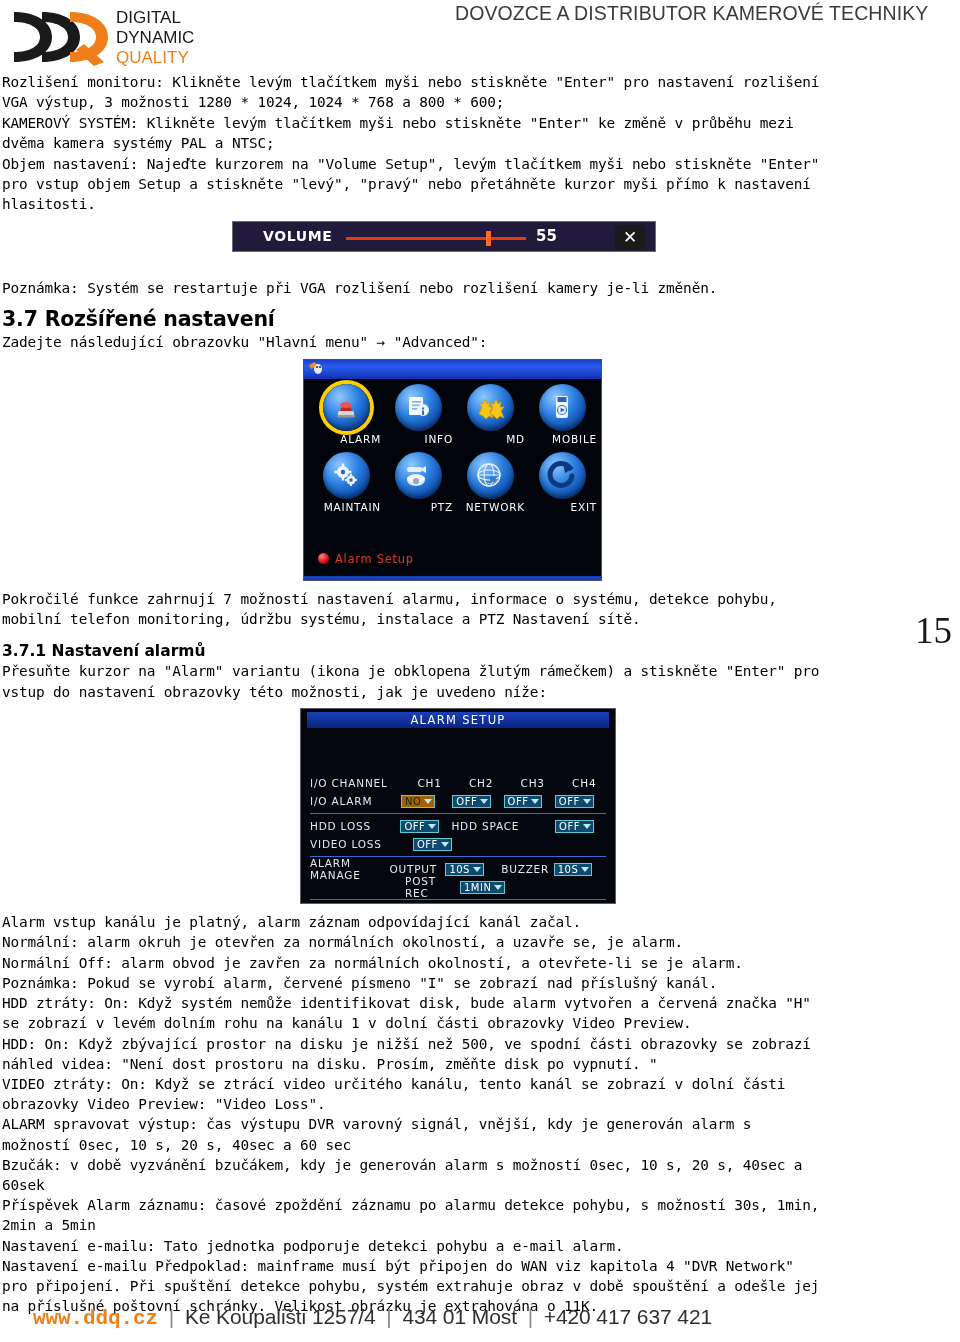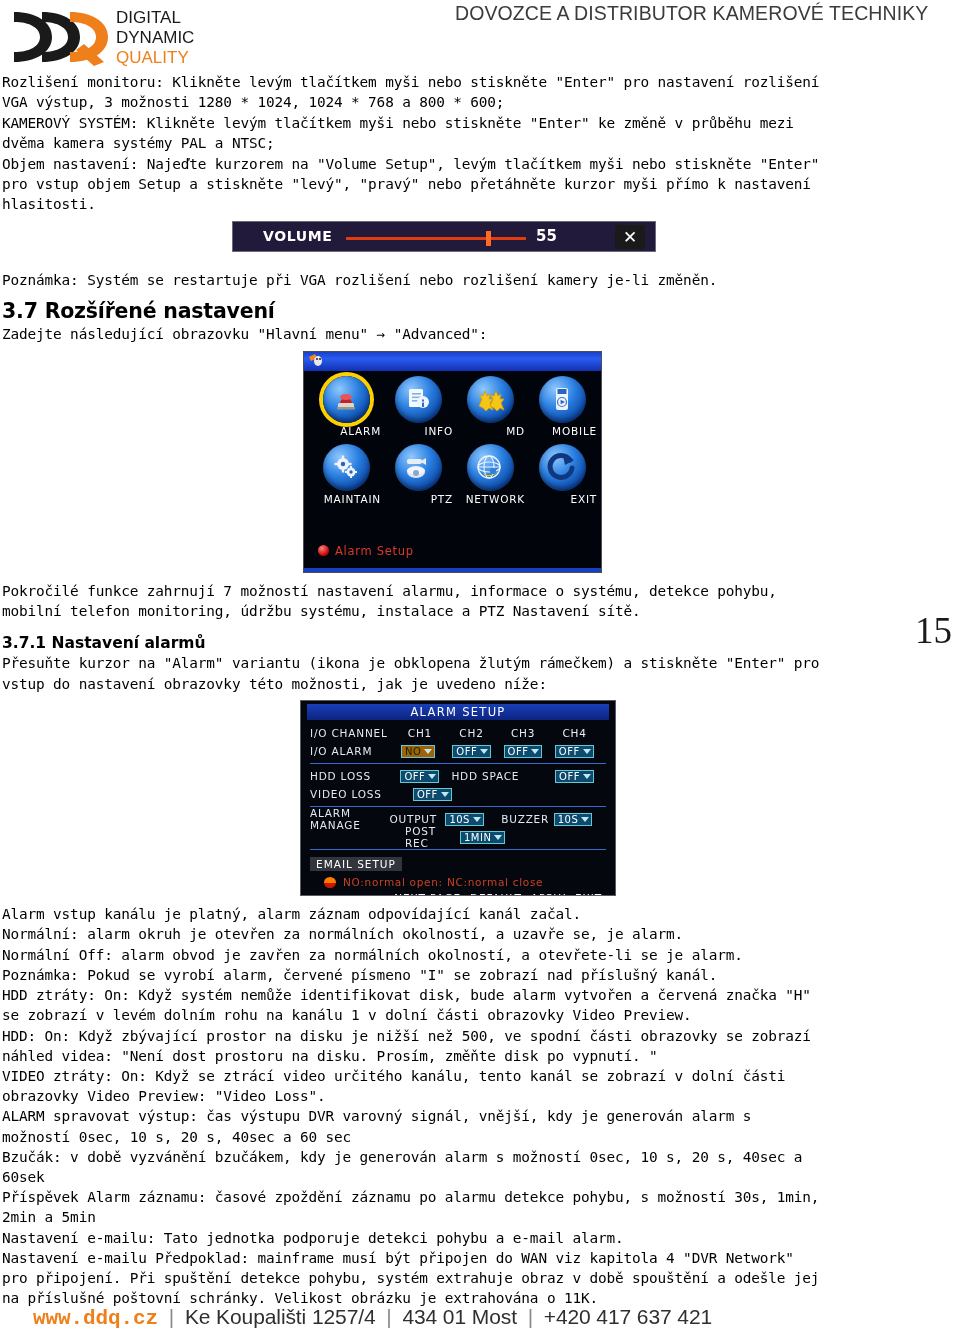--- a/index.html
+++ b/index.html
@@ -79,21 +79,21 @@
     right: 8px;
     top: 612px;
     font-family: "Liberation Serif", serif;
     font-size: 37px;
     color: #1a1a1a;
     line-height: 38px;
   }
 
   
   .volume-figure {
-    margin: 6px 0 4px 232px;
+    margin: 6px 0 12px 232px;
     width: 424px;
     height: 31px;
     background: #211a3a;
     border: 1px solid #6a6a78;
     position: relative;
     display: flex;
     align-items: center;
   }
   .vol-label {
     position: absolute; left: 30px;
@@ -211,31 +211,31 @@
   .al-title {
     text-align: center;
     font-size: 11.5px;
     letter-spacing: 1.3px;
     color: #ffffff;
     background: linear-gradient(to bottom,#1a3fb8,#0c2480);
     line-height: 16px;
     height: 16px;
     margin: 3px 6px 0 6px;
   }
-  .al-body { padding: 4px 9px 0 9px; position: relative; }
+  .al-body { padding: 4px 9px 0 9px; position: relative; margin-top: 42px; }
   .al-line {
     display: flex; align-items: center;
     height: 18px;
     font-size: 10.5px;
     letter-spacing: 0.8px;
   }
   .al-lbl { color: #e3e9f2; }
   .w-ch { width: 103px; }
   .cell-col { width: 58px; text-align: left; }
-  .hdr-col { width: 58px; text-align: left; padding-left: 8px; }
+  .hdr-col { width: 58px; text-align: center; padding-left: 8px; }
   .al-sep {
     height: 1px; background: #3a6ad0;
     margin: 3px 0 3px 0;
   }
   .dd {
     display: inline-flex; align-items: center;
     height: 13px;
     border: 1px solid #63c7d6;
     background: #0c4a6e;
     padding: 0 1px 0 3px;

